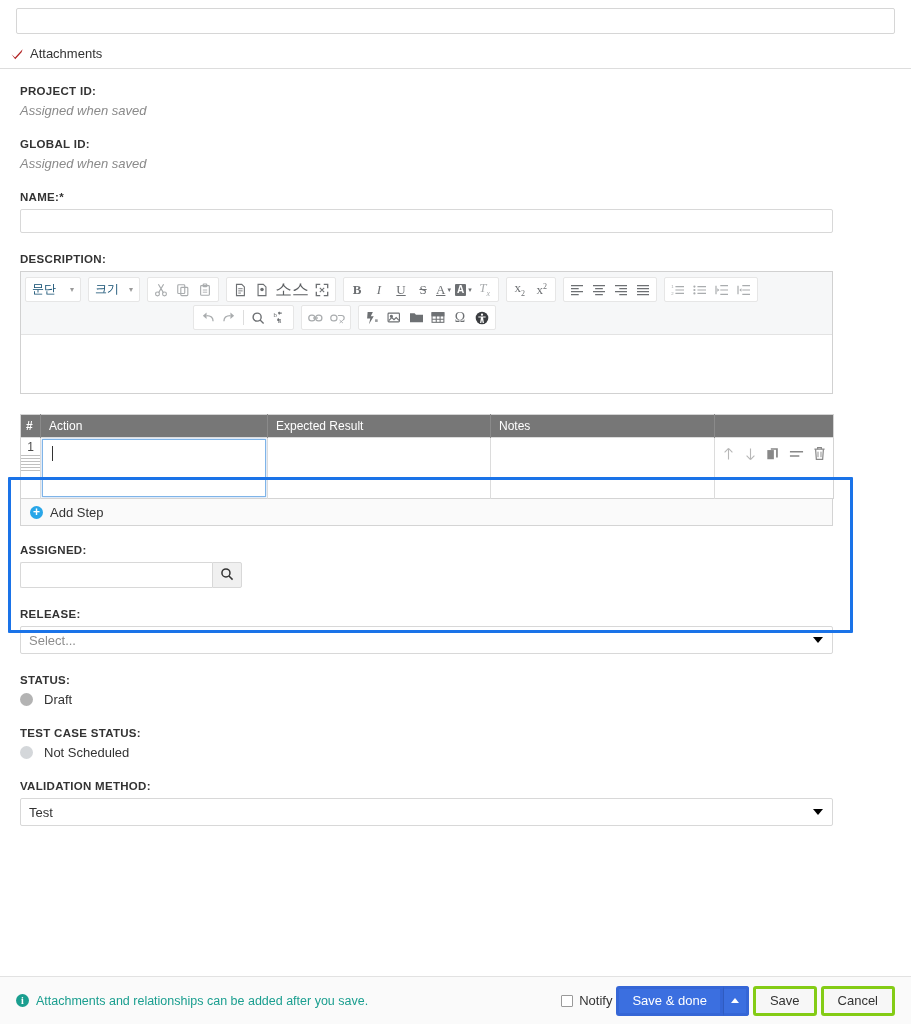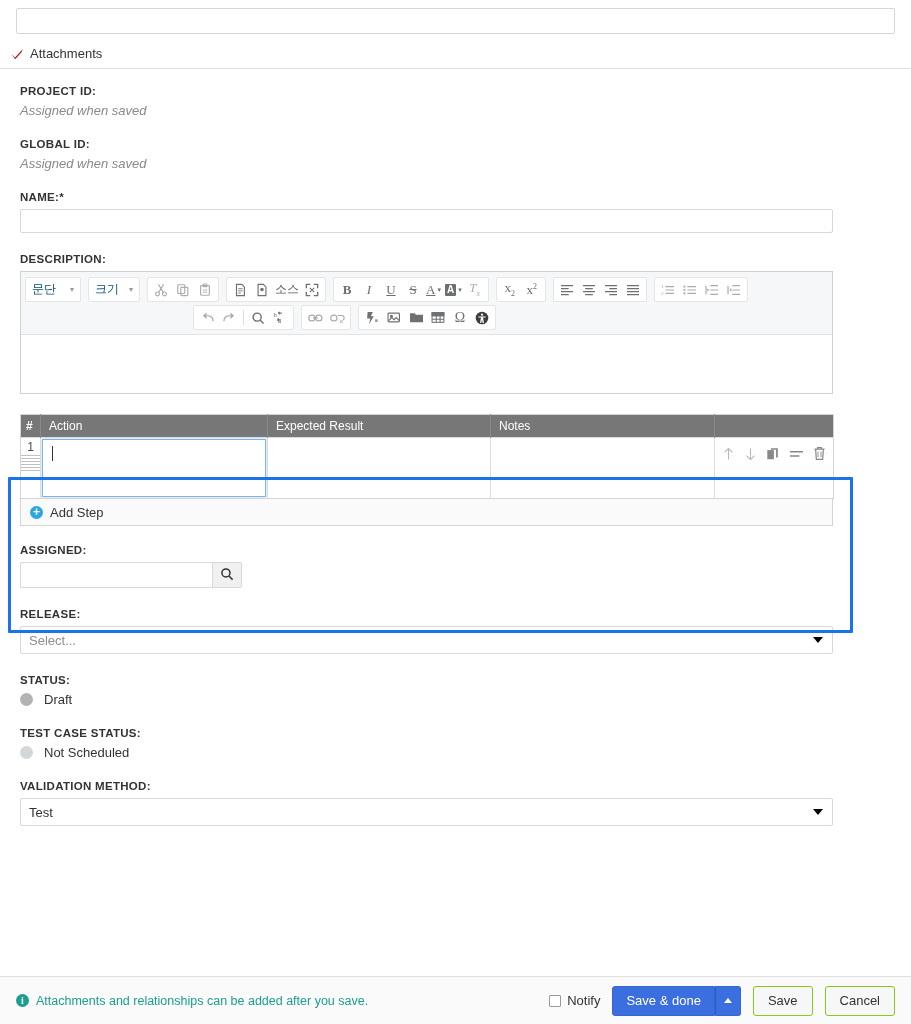--- a/index.html
+++ b/index.html
@@ -95,21 +95,21 @@
   .cke-combo .arw { font-size: 8px; color: #9a9a9a; margin-left: 10px; }
   .tbtn {
     width: 22px; height: 21px;
     display: flex; align-items: center; justify-content: center;
     cursor: pointer; color: #a9acae;
   }
   .tbtn.dark { color: #6d7073; }
   .tbtn.wide { width: auto; padding: 0 2px; }
   .tbtn svg { display:block; }
   .tbtn .gly { font-size: 13px; font-weight: bold; line-height: 1; font-family: "Liberation Serif", serif; }
-  .src-label { font-size: 12px; color: #5d6063; padding: 0 2px; }
+  .src-label { font-size: 17px; color: #5d6063; padding: 0 2px; }
   .sep { width: 1px; height: 15px; background: #dddddd; margin: 0 3px; }
   .cke-body {
     height: 58px; background: #fff; border-top: 1px solid #ffffff;
   }
   .cke-editable { width: 100%; height: 100%; outline: none; padding: 6px; }
 
   
   .steps-highlight {
     position: absolute;
     left: 8px; top: 477px;
@@ -248,31 +248,31 @@
   }
   .foot-note { display: flex; align-items: center; gap: 7px; }
   .info-icon {
     width: 13px; height: 13px; border-radius: 50%;
     background: #1a9e8f; color: #fff;
     display:flex; align-items:center; justify-content:center;
     font-size: 10px; font-weight: bold;
     font-family: "Liberation Serif", serif;
   }
   .foot-note-text { color: #1a9e8f; font-size: 12.5px; }
-  .foot-right { margin-left: auto; display: flex; align-items: center; gap: 12px; }
+  .foot-right { margin-left: auto; display: flex; align-items: center; gap: 4px; }
   .notify { display: flex; align-items: center; gap: 6px; }
   .cb {
     width: 12px; height: 12px; border: 1px solid #9a9a9a;
     background: #fff; border-radius: 1px; cursor: pointer;
   }
   .notify-label { font-size: 13px; color: #333; cursor: pointer; }
   .btn-split { display: flex; align-items: stretch; }
   .btn {
     height: 30px; padding: 0 14px;
-    border: 1px solid #84cc16; border-radius: 3px;
+    border: 3px solid #84cc16; border-radius: 3px;
     background: #f7f7f7; color: #333;
     font-family: "Liberation Sans", sans-serif; font-size: 13px;
     cursor: pointer; display:flex; align-items:center; justify-content:center;
   }
   .btn.primary {
     background: #3b6fe0; border-color: #3566d6; color: #fff;
     border-radius: 3px 0 0 3px; padding: 0 13px;
   }
   .btn.primary-arrow {
     background: #3b6fe0; border-color: #3566d6; border-left: 1px solid #2f5bc0;

